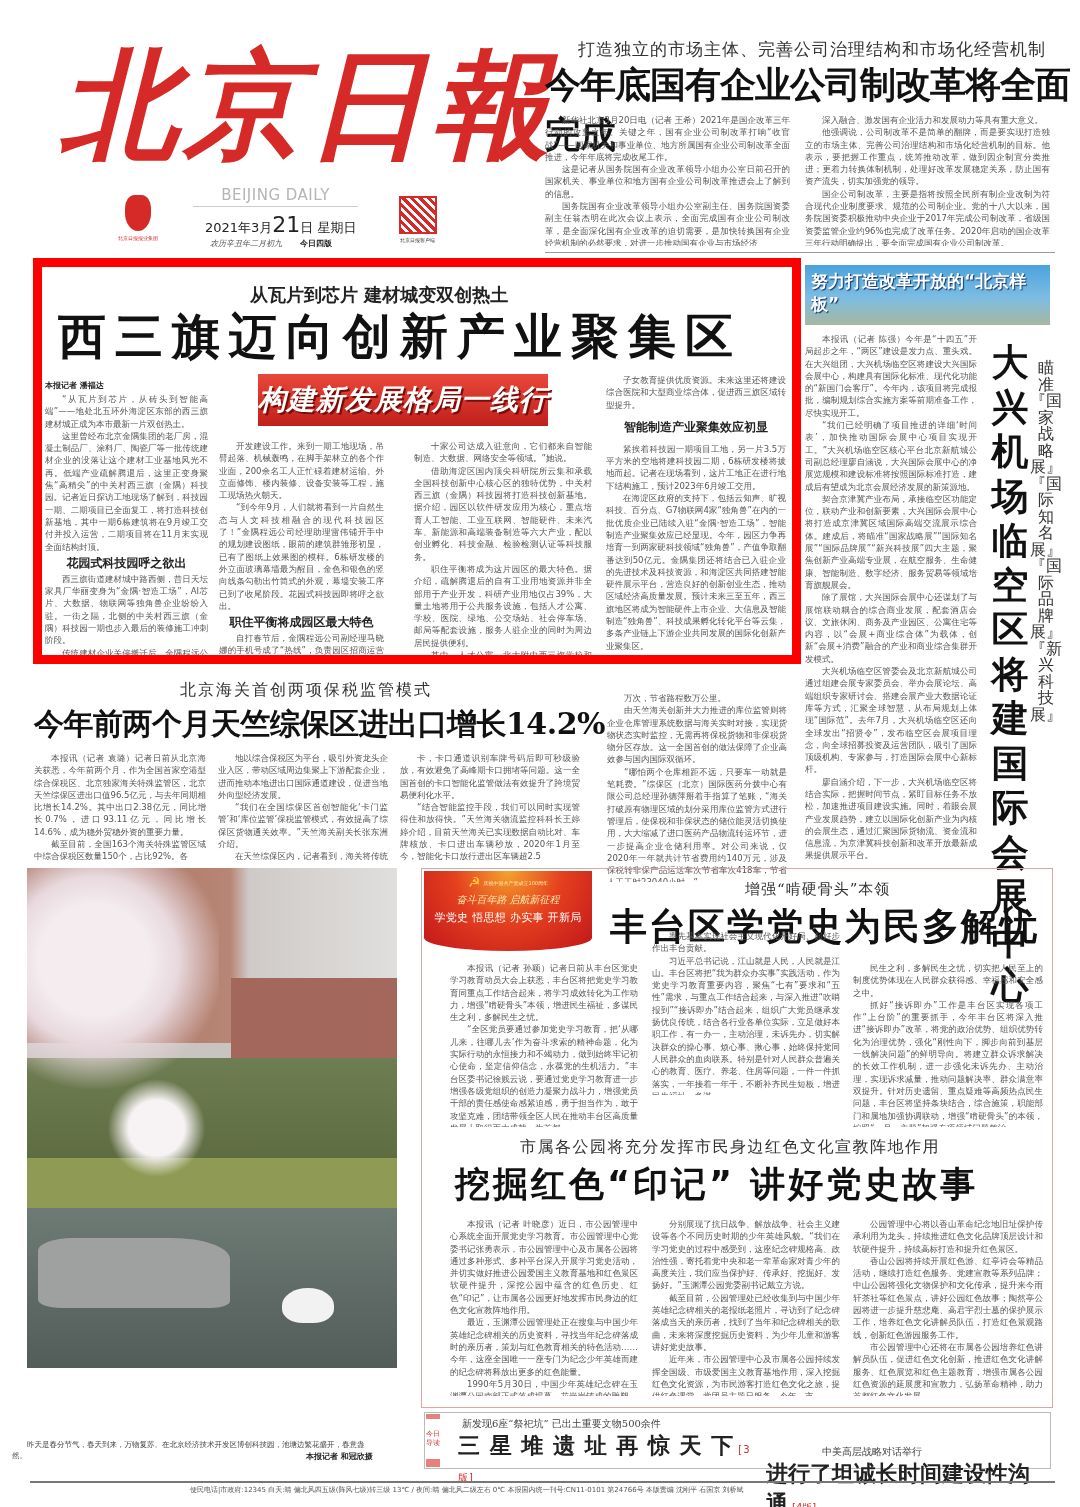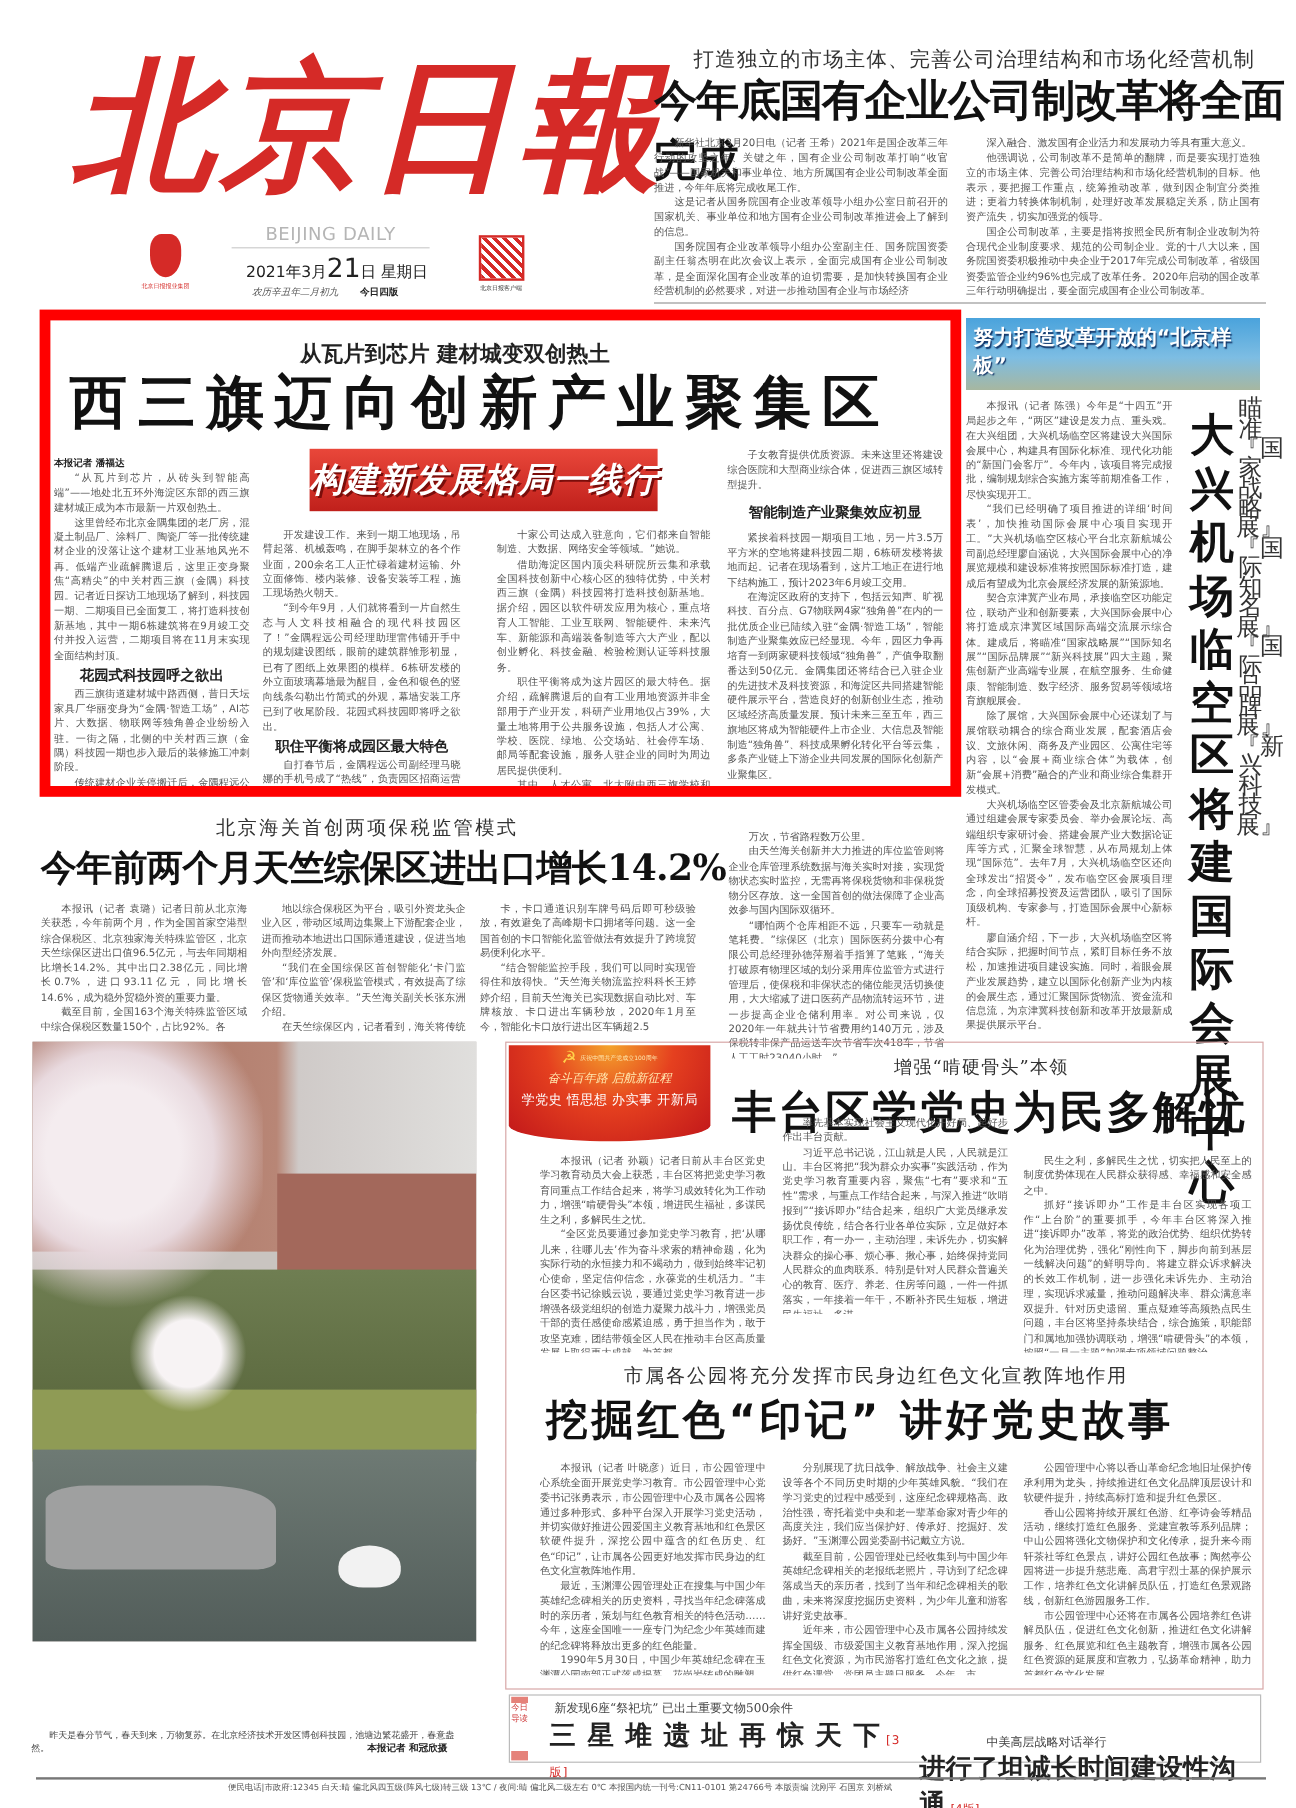--- a/index.html
+++ b/index.html
@@ -27,51 +27,51 @@
 #lead-title{left:545px;top:60px;font-size:36px;letter-spacing:-1px;line-height:50px}
 
 #feature-box{left:33px;top:258px;width:768px;height:406px;border:9px solid #ff0000}
 #feature-kicker{left:250px;top:283px;font-size:18px;font-weight:bold}
 #feature-title{left:58px;top:305px;font-size:48px;letter-spacing:9px;line-height:62px}
 #feature-banner{left:258px;top:374px;width:290px;height:52px;background:linear-gradient(180deg,#e9473a,#c0201b);color:#fff;font-size:28px;font-weight:bold;font-style:italic;text-align:center;line-height:52px;letter-spacing:1px;text-shadow:2px 2px 0 #7a0d0a}
 .sh{font-size:12px;font-weight:bold;color:#222;text-align:center;text-indent:0;line-height:20px}
 
 #side-banner{left:805px;top:265px;width:245px;height:60px;background:linear-gradient(180deg,#4aa3dc 0%,#7dbde3 55%,#a7b7a0 100%);color:#fff;font-size:17px;font-weight:bold;padding:5px 6px;text-shadow:1px 1px 1px #136}
 #side-title{left:985px;top:340px;width:50px;font-size:37px;line-height:44.5px;text-align:center;font-family:"DejaVu Serif",serif;font-weight:bold;color:#111}
-#side-kicker{left:1030px;top:332px;width:24px;font-size:20px;line-height:16.5px;text-align:center;font-family:"DejaVu Serif",serif;color:#333}
+#side-kicker{left:1030px;top:360px;width:24px;font-size:16px;line-height:16.5px;text-align:right;font-family:"DejaVu Serif",serif;color:#333}
 
 #customs-kicker{left:180px;top:680px;font-size:16px;letter-spacing:2px}
 #customs-title{left:34px;top:700px;font-size:30px;line-height:48px;font-family:"DejaVu Serif",serif;font-weight:bold;color:#111;letter-spacing:-.5px}
 
 #photo{left:27px;top:868px;width:370px;height:500px;overflow:hidden;background:#c9c4c0}
 #photo .sky{position:absolute;left:0;top:0;width:100%;height:35%;background:linear-gradient(90deg,#a56b5a 0%,#b88676 55%,#cfcac8 60%,#e0dfdd 100%)}
 #photo .bldg{position:absolute;left:55%;top:22%;width:45%;height:40%;background:#a3685b}
 #photo .blossom{position:absolute;left:0;top:0;width:52%;height:46%;background:radial-gradient(circle at 35% 40%,#f4ecef 0 30%,#e8d9de 45%,transparent 70%)}
 #photo .blossom2{position:absolute;left:22%;top:42%;width:26%;height:20%;background:radial-gradient(circle,#f7f3f4 0 40%,transparent 70%)}
 #photo .trees{position:absolute;left:0;top:38%;width:100%;height:30%;background:linear-gradient(180deg,#6f7e52,#566339)}
 #photo .grass{position:absolute;left:0;top:58%;width:100%;height:12%;background:#8f9b55}
 #photo .water{position:absolute;left:0;top:68%;width:100%;height:32%;background:linear-gradient(180deg,#6e7a74,#525d5a)}
 #photo .rock{position:absolute;left:3%;top:74%;width:52%;height:14%;background:#9fa0a0;border-radius:18% 30% 10% 12%}
 #photo .swan{position:absolute;left:69%;top:84%;width:14%;height:7%;background:#f2f2f2;border-radius:50% 50% 40% 40%}
-#photo-caption{left:26px;top:1440px;width:365px;font-size:7.5px;line-height:11px;color:#444;font-family:Liberation Serif, serif;text-indent:2em}
+#photo-caption{left:12px;top:1440px;width:365px;font-size:7.5px;line-height:11px;color:#444;font-family:Liberation Mono, monospace;text-indent:2em}
 #photo-credit{left:306px;top:1451px;font-size:8px;font-weight:bold;color:#222}
 
 #party-box{left:421px;top:868px;width:632px;height:540px;border:1px solid #d8a7a7}
 #party-badge{left:424px;top:871px;width:168px;height:80px;background:radial-gradient(ellipse at 50% 0%,#f4a32c 0%,#e5401f 45%,#c0161a 100%);color:#fff;text-align:center;border-bottom-left-radius:60% 20%;border-bottom-right-radius:60% 20%}
 #party-badge .emb{display:inline-block;color:#ffd14a;font-size:14px;margin-top:3px}
 #party-badge .l1{font-size:5px;color:#ffe9b0;display:inline-block;vertical-align:middle;margin-left:3px}
 #party-badge .l2{font-size:10px;color:#ffe9b0;font-family:"DejaVu Serif",serif;font-style:italic;margin-top:2px}
 #party-badge .l3{font-size:11px;color:#fff;margin-top:3px;letter-spacing:.3px}
 #fengtai-kicker{left:745px;top:880px;font-size:15px;letter-spacing:1px}
 #fengtai-title{left:610px;top:902px;font-size:37px;line-height:50px;letter-spacing:2px}
 #parks-kicker{left:520px;top:1137px;font-size:16px;letter-spacing:1.5px}
 #parks-title{left:455px;top:1158px;font-size:35px;line-height:52px;letter-spacing:3px}
 
 #preview-box{left:424px;top:1412px;width:627px;height:57px;border:1px solid #bbb}
-#preview-tag{left:426px;top:1414px;width:14px;height:53px;background:linear-gradient(180deg,#e5827a 0 10%,#fff 10% 85%,#e5827a 85%);font-size:7px;color:#c33;text-align:center;line-height:9px;font-family:"DejaVu Serif",serif;padding-top:5px}
+#preview-tag{left:426px;top:1414px;width:14px;height:53px;background:linear-gradient(180deg,#e5827a 0 10%,#fff 10% 85%,#e5827a 85%);font-size:7px;color:#c33;text-align:center;line-height:9px;font-family:"DejaVu Serif",serif;padding-top:16px}
 .pv-k{font-size:10px;color:#444;font-family:"DejaVu Serif",serif}
 .pv-t{font-size:22px;font-weight:bold;color:#222;letter-spacing:1px}
 .pv-p{font-size:10px;color:#d52a27;margin-left:4px;font-weight:normal}
 #footer-rule{left:30px;top:1481px;width:1025px;border-top:2px solid #777}
 #footer{left:190px;top:1485px;font-size:7px;color:#555;white-space:nowrap}
 .rule{position:absolute;border-top:1px solid #999}
 </style>
 </head>
 <body>
 

